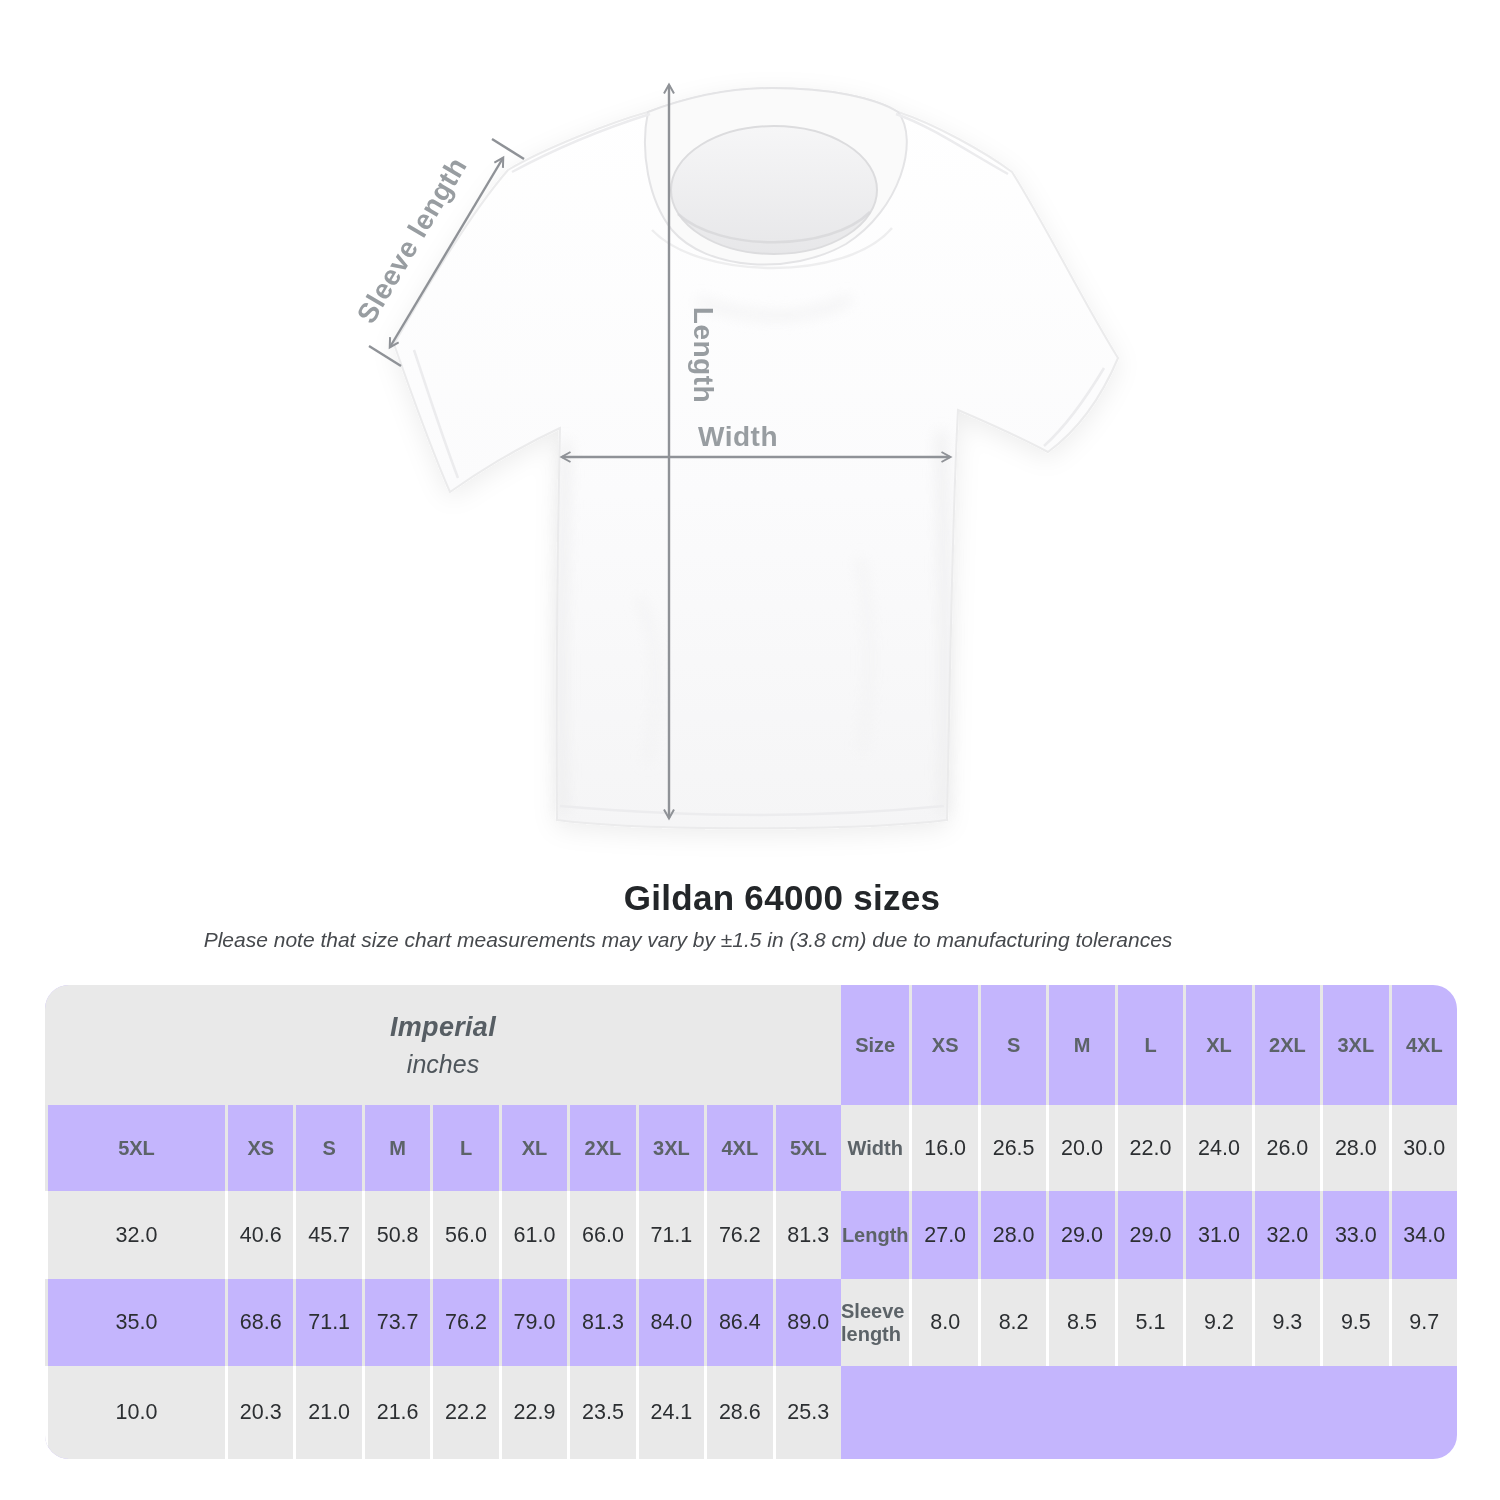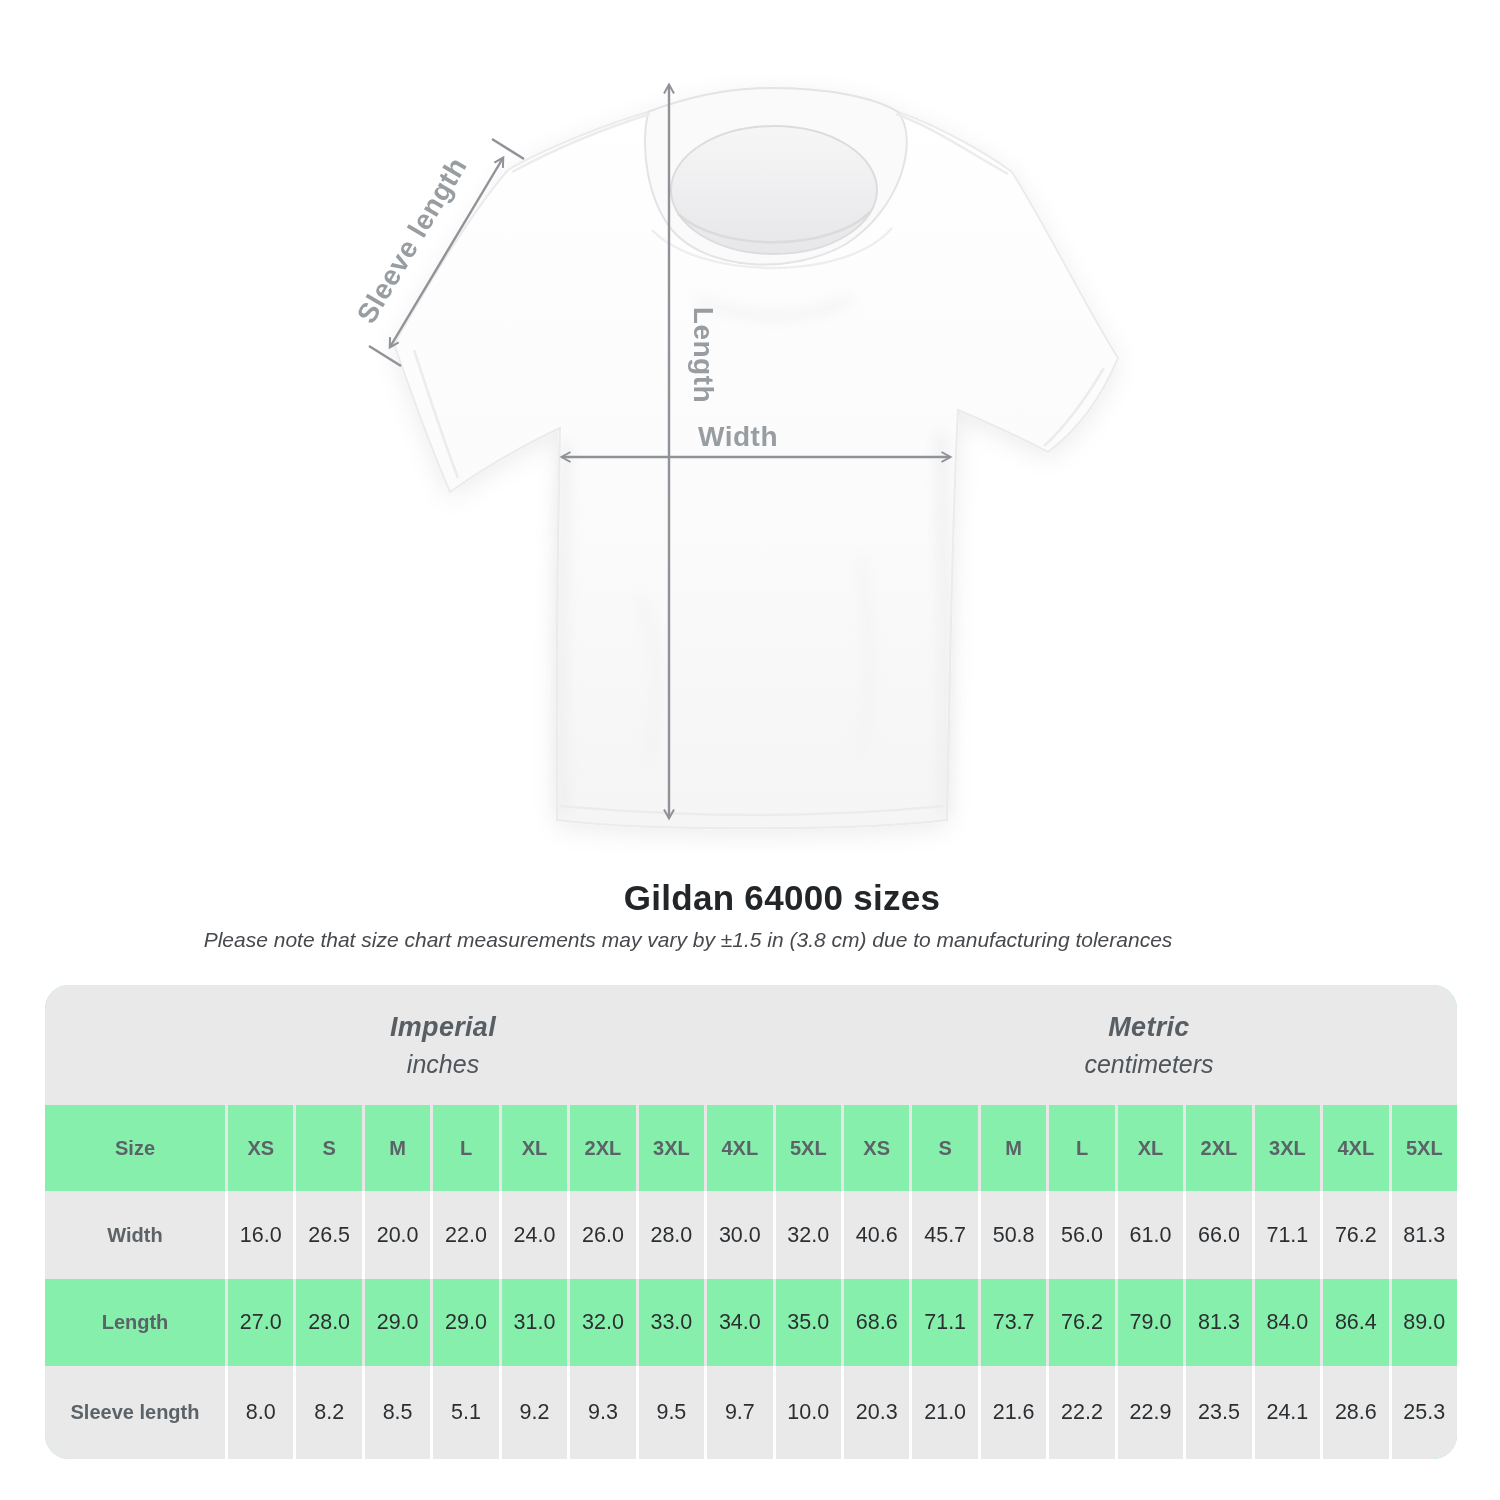--- a/index.html
+++ b/index.html
@@ -12,21 +12,21 @@
   .page-title{
     position:absolute;top:878px;left:0;width:1500px;text-align:center;
     font-size:35px;font-weight:bold;color:#232629;letter-spacing:.3px;padding-left:32px;
   }
   .page-subtitle{
     position:absolute;top:928px;left:0;width:1376px;text-align:center;
     font-size:21px;font-style:italic;color:#46494d;
   }
   .size-table{
     position:absolute;left:45px;top:985px;width:1412px;height:474px;
-    border-radius:24px;overflow:hidden;background:#86efac;
+    border-radius:24px;overflow:hidden;background:#c4b5fd;
     display:grid;grid-template-columns:180px repeat(18,1fr);
     grid-template-rows:120px 86px 88px 87px 93px;
   }
   .band{grid-row:1;background:#e9e9e9;display:flex;flex-direction:column;
     align-items:center;justify-content:center;gap:7px;}
   .band-imperial{grid-column:1 / span 10;}
   .band-metric{grid-column:11 / span 9;}
   .g-name{font-size:27px;font-weight:bold;font-style:italic;color:#575e64;letter-spacing:.3px;}
   .g-unit{font-size:25px;font-style:italic;color:#4e555b;}
   .cell{display:flex;align-items:center;justify-content:center;}
@@ -117,24 +117,20 @@
   <text class="dim-label" x="738" y="446" text-anchor="middle">Width</text>
 </svg>
 
 <div class="page-title">Gildan 64000 sizes</div>
 <div class="page-subtitle">Please note that size chart measurements may vary by ±1.5 in (3.8 cm) due to manufacturing tolerances</div>
 
 <div class="size-table">
   <div class="band band-imperial">
     <div class="g-name">Imperial</div>
     <div class="g-unit">inches</div>
-  </div>
-  <div class="band band-metric">
-    <div class="g-name">Metric</div>
-    <div class="g-unit">centimeters</div>
   </div>
 
 <div class="cell head">Size</div>
     <div class="cell head sep-w">XS</div>
     <div class="cell head sep-w">S</div>
     <div class="cell head sep-w">M</div>
     <div class="cell head sep-w">L</div>
     <div class="cell head sep-w">XL</div>
     <div class="cell head sep-w">2XL</div>
     <div class="cell head sep-w">3XL</div>

